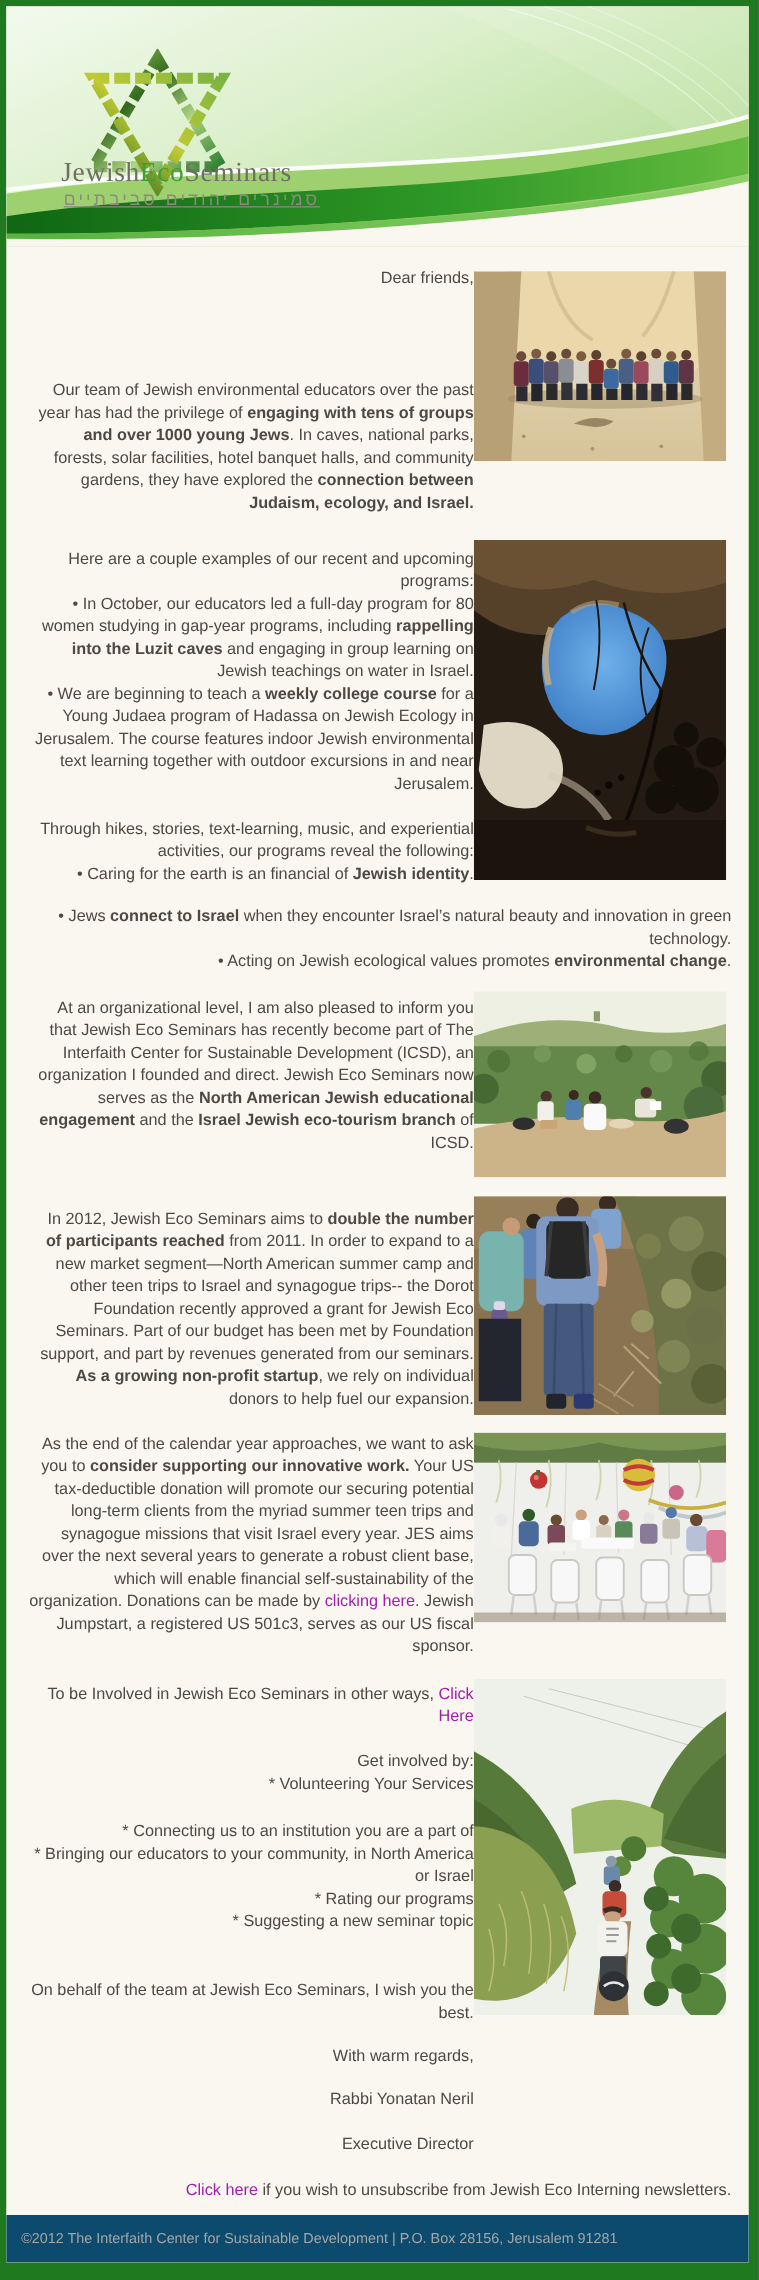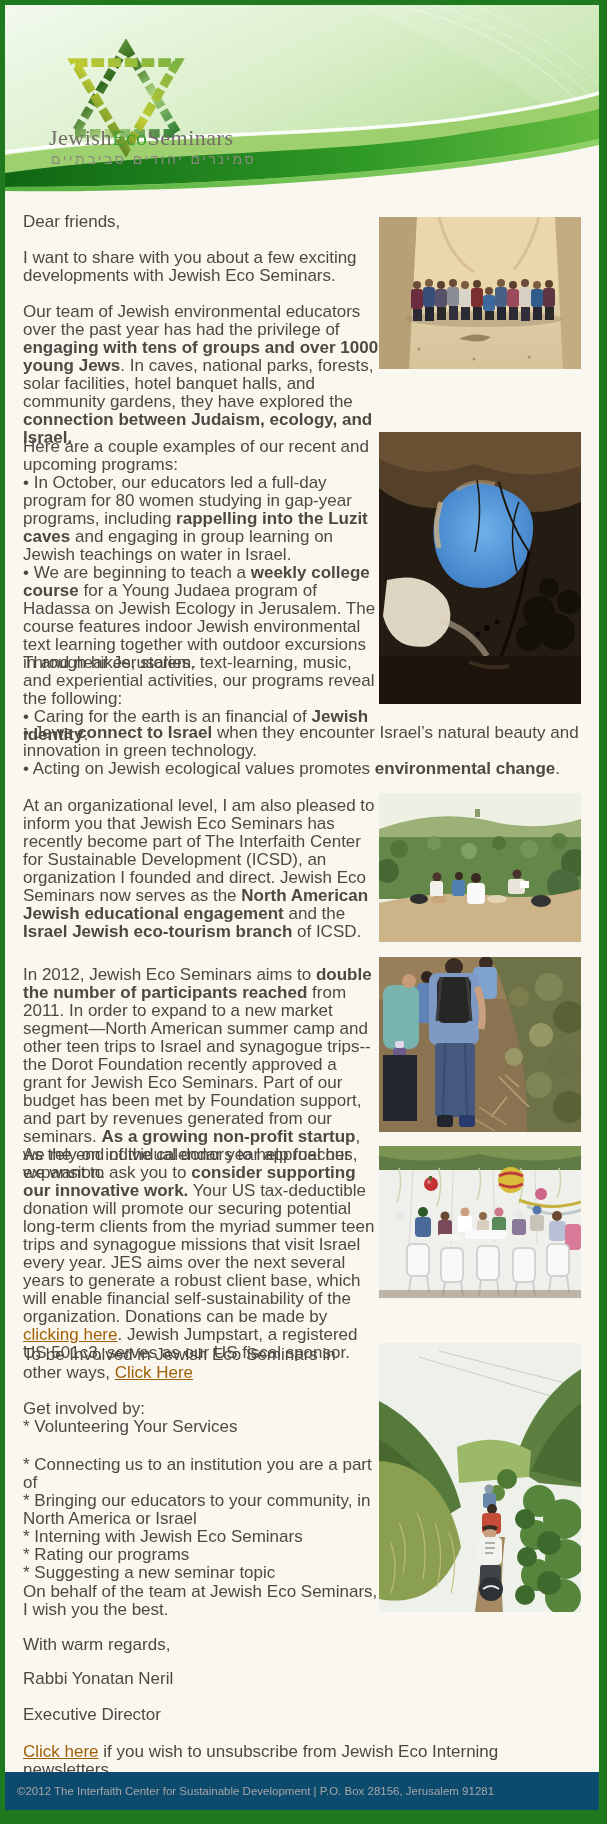--- a/index.html
+++ b/index.html
@@ -5,26 +5,26 @@
   html,body{margin:0;padding:0;background:#666;}
   .page{position:relative;width:607px;height:1824px;background:#1f7a1f;font-family:"Liberation Sans",sans-serif;}
   .email{position:absolute;left:5px;top:5px;width:594px;height:1805px;background:#faf6f0;overflow:hidden;}
   
   .header{position:absolute;left:0;top:0;width:594px;height:192px;}
   .header svg{display:block;}
   .logo{position:absolute;left:62px;top:34px;width:118px;height:118px;}
   .wordmark{position:absolute;left:44px;top:120px;font-family:"Liberation Serif",serif;font-size:22px;letter-spacing:.5px;white-space:nowrap;}
   .wm-gray{color:#716e66;}
   .wm-green{color:#3f9e35;}
-  .hebrew{position:absolute;left:46px;top:146px;font-size:14px;color:#8d8a80;letter-spacing:2.5px;white-space:nowrap;}
+  .hebrew{position:absolute;left:46px;top:146px;font-size:14px;color:#8d8a80;letter-spacing:2.5px;white-space:nowrap;text-decoration:underline;}
   
-  .blk{position:absolute;left:18px;width:356px;font-size:17px;line-height:18px;color:#4e4843;}
+  .blk{position:absolute;left:18px;width:356px;font-size:13px;line-height:18px;color:#4e4843;text-align:right;}
   .blk.wide{width:562px;}
   .bd{font-weight:bold;}
-  .lnk{color:#a16207;text-decoration:underline;cursor:pointer;}
+  .lnk{color:#a21caf;cursor:pointer;}
   #b1{top:208px}#b2{top:244px}#b3{top:298px}#b4{top:433px}#b5{top:649px}
   #b6{top:719px}#b7{top:792px}#b8{top:961px}#b9{top:1141px}#b10{top:1341px}
   #b11{top:1395px}#b12{top:1451px}#b13{top:1578px}#b14{top:1631px}#b15{top:1665px}
   #b16{top:1701px}#b17{top:1738px}
   
   .ph{position:absolute;overflow:hidden;}
   .ph svg{display:block;}
   #p1{left:374px;top:212px;width:202px;height:152px;}
   #p2{left:374px;top:427px;width:202px;height:272px;}
   #p3{left:374px;top:788px;width:202px;height:149px;}
@@ -87,23 +87,20 @@
         <polygon points="60,8 112,96 8,96" fill="none" stroke="url(#starg)" stroke-width="9" stroke-dasharray="11 4"></polygon>
         <polygon points="60,112 8,24 112,24" fill="none" stroke="url(#starg2)" stroke-width="9" stroke-dasharray="13 4"></polygon>
       </svg>
       <div class="wordmark"><span class="wm-gray">Jewish</span><span class="wm-green">Eco</span><span class="wm-gray">Seminars</span></div>
       <div class="hebrew">סמינרים יהודים סביבתיים</div>
     </div>
 
     <div class="blk" id="b1">
         <div><span>Dear friends,</span></div>
       </div>
-    <div class="blk" id="b2">
-        <div><span>I want to share with you about a few exciting developments with Jewish Eco Seminars.</span></div>
-      </div>
     <div class="blk" id="b3">
         <div><span>Our team of Jewish environmental educators over the past year has had the privilege of </span><span class="bd">engaging with tens of groups and over 1000 young Jews</span><span>. In caves, national parks, forests, solar facilities, hotel banquet halls, and community gardens, they have explored the </span><span class="bd">connection between Judaism, ecology, and Israel.</span></div>
       </div>
     <div class="blk" id="b4">
         <div><span>Here are a couple examples of our recent and upcoming programs:</span></div>
         <div><span>• In October, our educators led a full-day program for 80 women studying in gap-year programs, including </span><span class="bd">rappelling into the Luzit caves</span><span> and engaging in group learning on Jewish teachings on water in Israel.</span></div>
         <div><span>• We are beginning to teach a </span><span class="bd">weekly college course</span><span> for a Young Judaea program of Hadassa on Jewish Ecology in Jerusalem. The course features indoor Jewish environmental text learning together with outdoor excursions in and near Jerusalem.</span></div>
       </div>
     <div class="blk" id="b5">
         <div><span>Through hikes, stories, text-learning, music, and experiential activities, our programs reveal the following:</span></div>
@@ -125,21 +122,20 @@
     <div class="blk" id="b10">
         <div><span>To be Involved in Jewish Eco Seminars in other ways, </span><span class="lnk">Click Here</span></div>
       </div>
     <div class="blk" id="b11">
         <div><span>Get involved by:</span></div>
         <div><span>* Volunteering Your Services</span></div>
       </div>
     <div class="blk" id="b12">
         <div><span>* Connecting us to an institution you are a part of</span></div>
         <div><span>* Bringing our educators to your community, in North America or Israel</span></div>
-        <div><span>* Interning with Jewish Eco Seminars</span></div>
         <div><span>* Rating our programs</span></div>
         <div><span>* Suggesting a new seminar topic</span></div>
       </div>
     <div class="blk" id="b13">
         <div><span>On behalf of the team at Jewish Eco Seminars, I wish you the best.</span></div>
       </div>
     <div class="blk" id="b14">
         <div><span>With warm regards,</span></div>
       </div>
     <div class="blk" id="b15">

